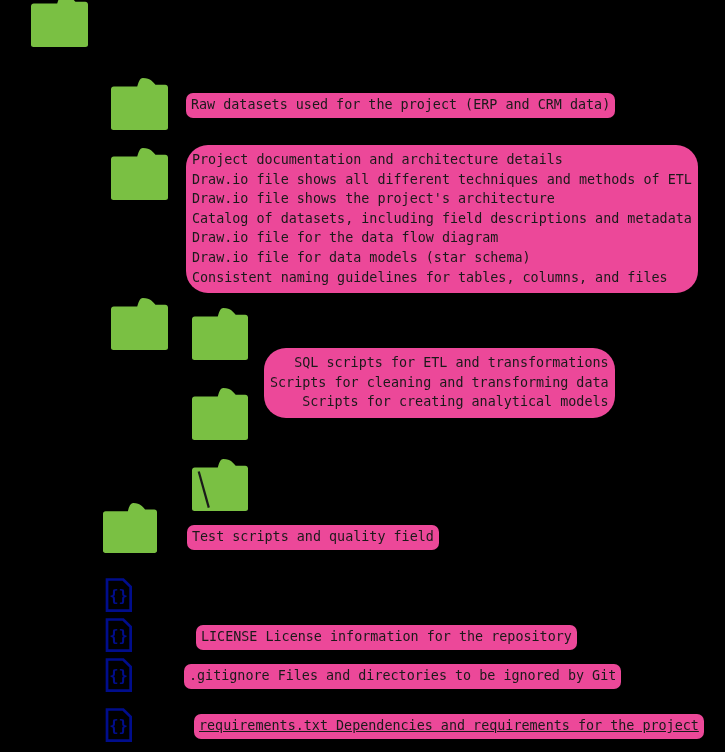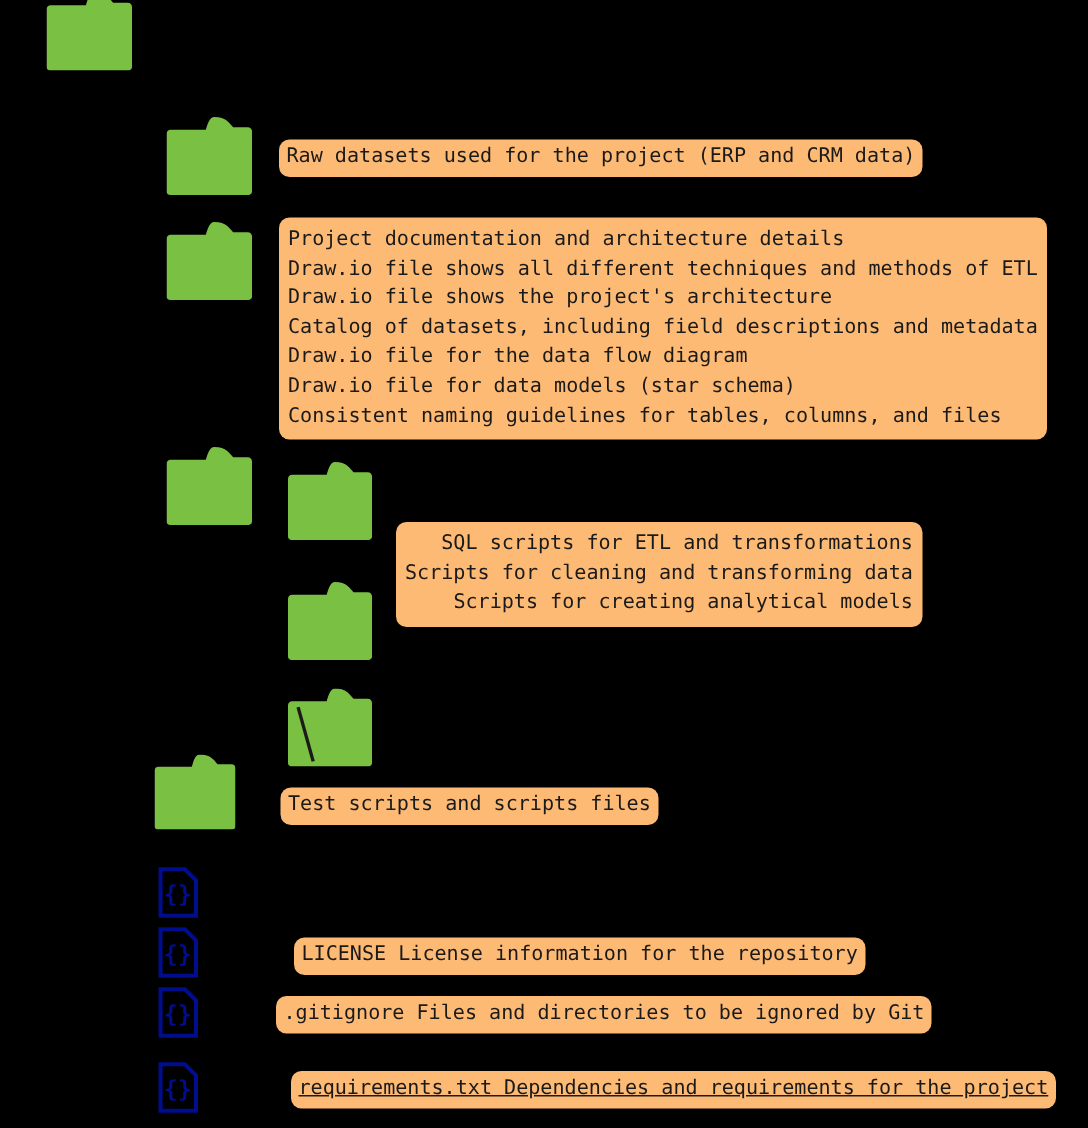--- a/index.html
+++ b/index.html
@@ -41,40 +41,41 @@
   }
   .fileicon svg {
     display: block;
     width: 100%;
     height: 100%;
   }
 
   
   .callout {
     position: absolute;
-    background: #fdba74;
+    background: #ec4899;
     color: #1a1a1a;
     border-radius: 7px;
     font-family: "DejaVu Sans Mono", "Liberation Mono", monospace;
     font-size: 13.4px;
     line-height: 19.6px;
     letter-spacing: 0px;
     white-space: pre;
     overflow: hidden;
     box-sizing: border-box;
   }
   .callout .line {
     white-space: pre;
     display: block;
   }
   .callout.single {
     padding: 2px 5px 3px 5px;
   }
   .callout.multi {
     padding: 5px 6px 6px 6px;
+    border-radius: 22px;
   }
 </style>
 </head>
 <body>
 
 <div id="canvas">
     <div class="folder" style="left: 31px; top: -5px; width: 57px; height: 52px;">
       <svg viewBox="0 0 100 92" preserveAspectRatio="none" xmlns="http://www.w3.org/2000/svg">
         <path d="M56 0 C70 0 74 8 78 12 L95 12 C98 12 100 14 100 17 L100 88 C100 90.5 98 92 95.5 92 L4.5 92 C2 92 0 90.5 0 88 L0 20 C0 17 2 15 5 15 L46 15 C48 9 50 0 56 0 Z" fill="#7ac043"></path>
       </svg>
@@ -135,17 +136,17 @@
     </div>
     <div class="fileicon" style="left: 105px; top: 708px; width: 27px; height: 34px;">
       <svg viewBox="0 0 80 100" xmlns="http://www.w3.org/2000/svg">
         <path d="M6 4 L54 4 L76 26 L76 96 L6 96 Z" fill="none" stroke="#000d8c" stroke-width="8" stroke-linejoin="miter"></path>
         <text x="40" y="68" font-family="DejaVu Sans Mono, Liberation Mono, monospace" font-size="46" font-weight="bold" fill="#000d8c" text-anchor="middle">{}</text>
       </svg>
     </div>
     <div class="callout single" style="left: 186px; top: 93px; max-width: 539px;"><span class="line">Raw datasets used for the project (ERP and CRM data)</span></div>
     <div class="callout multi" style="left: 186px; top: 145px; max-width: 539px;"><span class="line">Project documentation and architecture details</span><span class="line">Draw.io file shows all different techniques and methods of ETL</span><span class="line">Draw.io file shows the project's architecture</span><span class="line">Catalog of datasets, including field descriptions and metadata</span><span class="line">Draw.io file for the data flow diagram</span><span class="line">Draw.io file for data models (star schema)</span><span class="line">Consistent naming guidelines for tables, columns, and files</span></div>
     <div class="callout multi" style="left: 264px; top: 348px; max-width: 461px; text-align: right;"><span class="line">SQL scripts for ETL and transformations</span><span class="line">Scripts for cleaning and transforming data</span><span class="line">Scripts for creating analytical models</span></div>
-    <div class="callout single" style="left: 187px; top: 525px; max-width: 538px;"><span class="line">Test scripts and scripts files</span></div>
+    <div class="callout single" style="left: 187px; top: 525px; max-width: 538px;"><span class="line">Test scripts and quality field</span></div>
     <div class="callout single" style="left: 196px; top: 625px; max-width: 529px; text-align: right;"><span class="line">LICENSE License information for the repository</span></div>
     <div class="callout single" style="left: 184px; top: 664px; max-width: 541px;"><span class="line">.gitignore Files and directories to be ignored by Git</span></div>
     <div class="callout single" style="left: 194px; top: 714px; max-width: 531px; text-decoration: underline;"><span class="line">requirements.txt Dependencies and requirements for the project</span></div>
   </div>
 
 </body></html>

